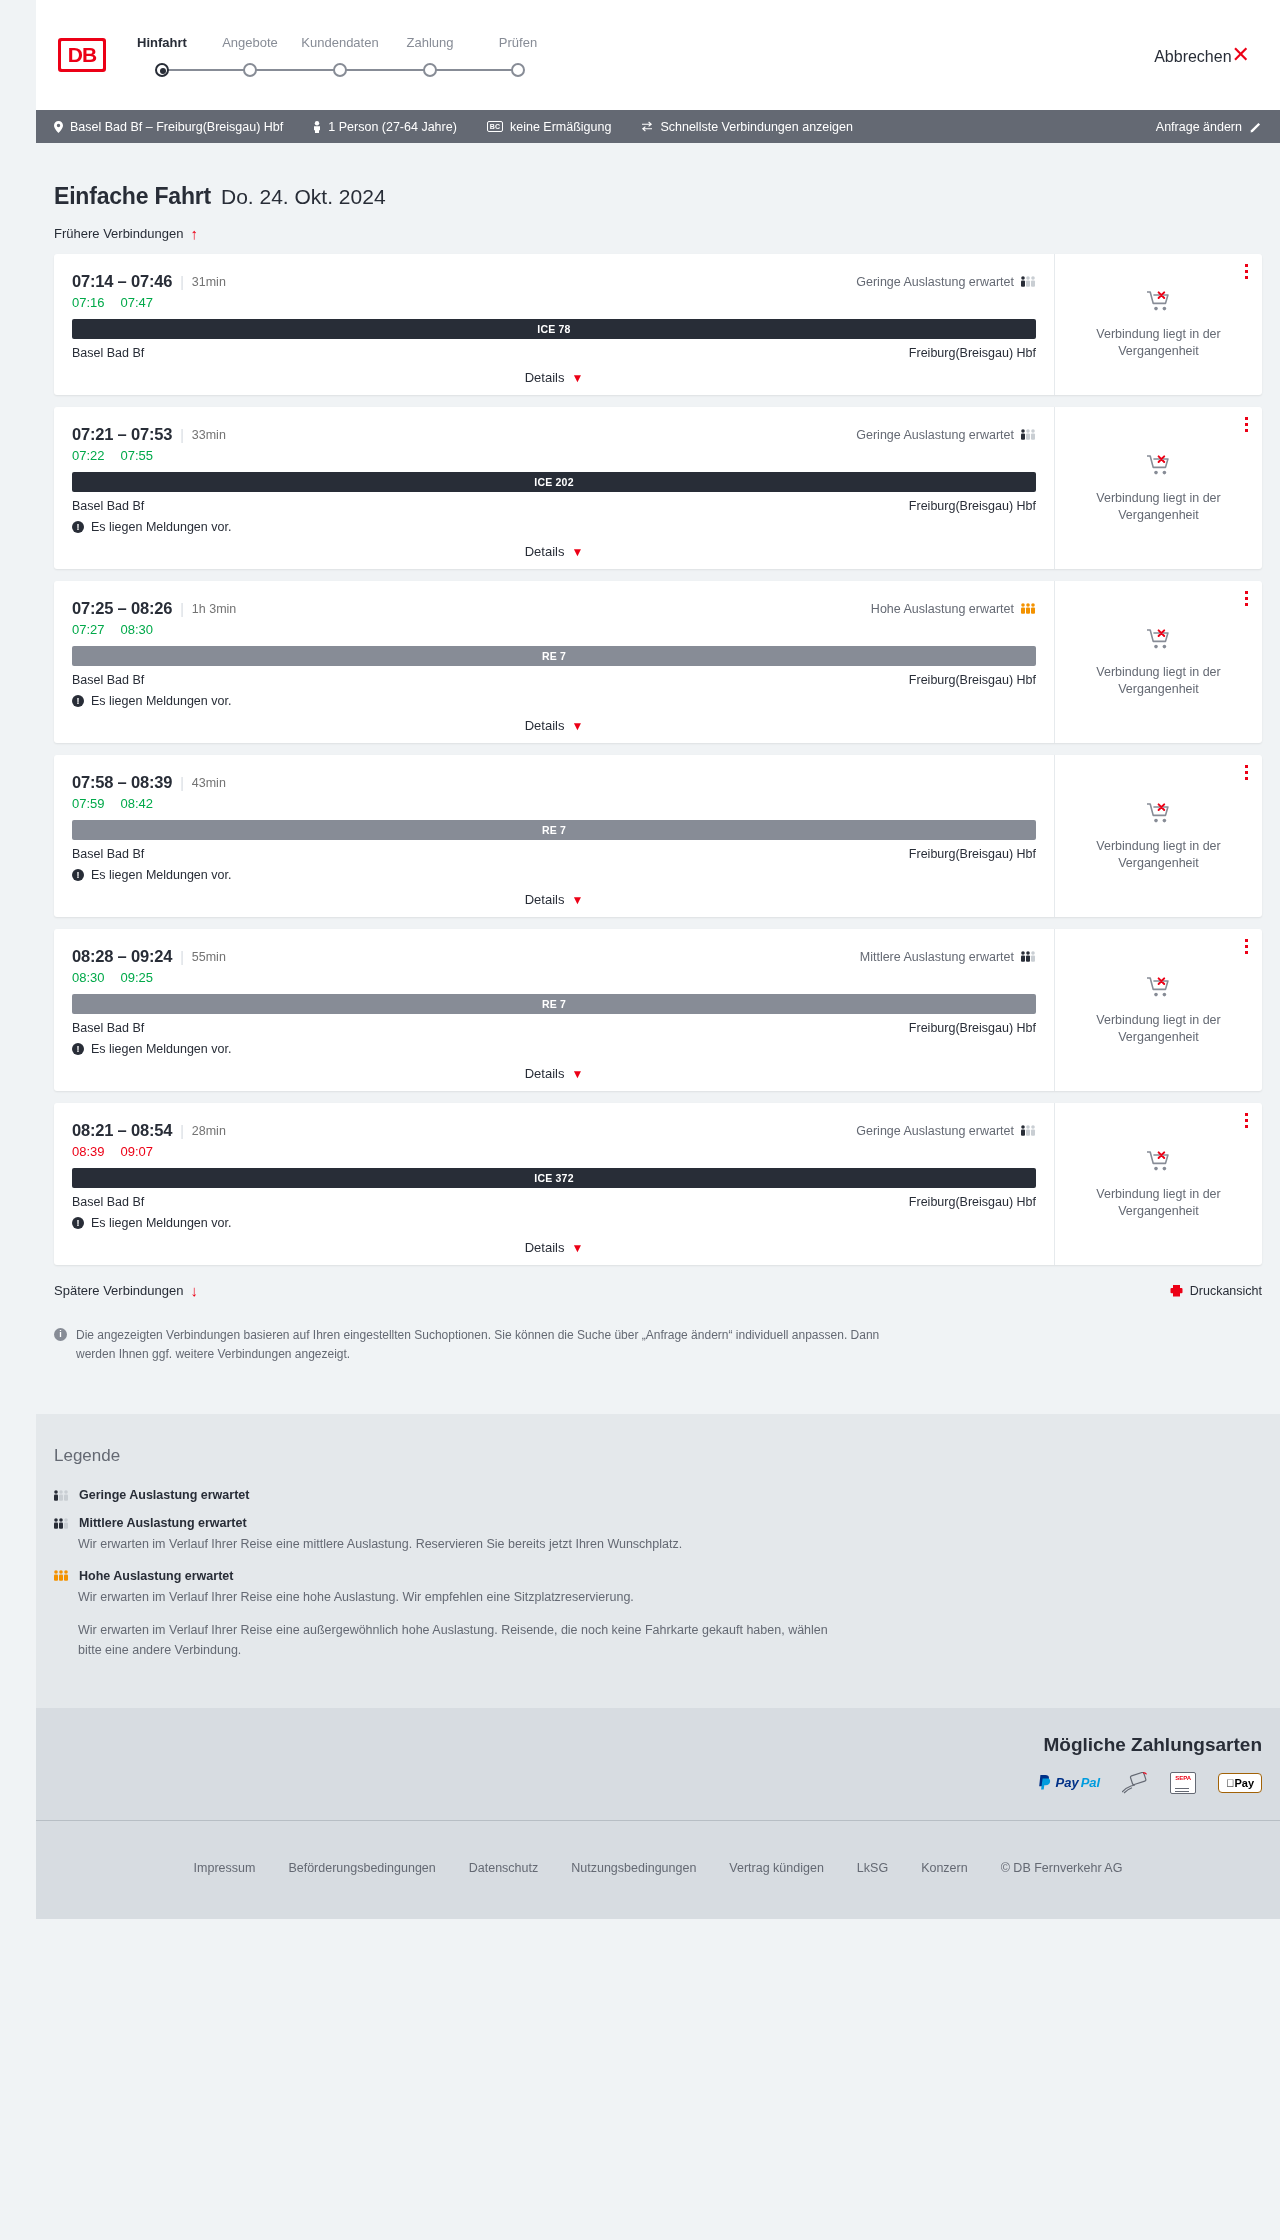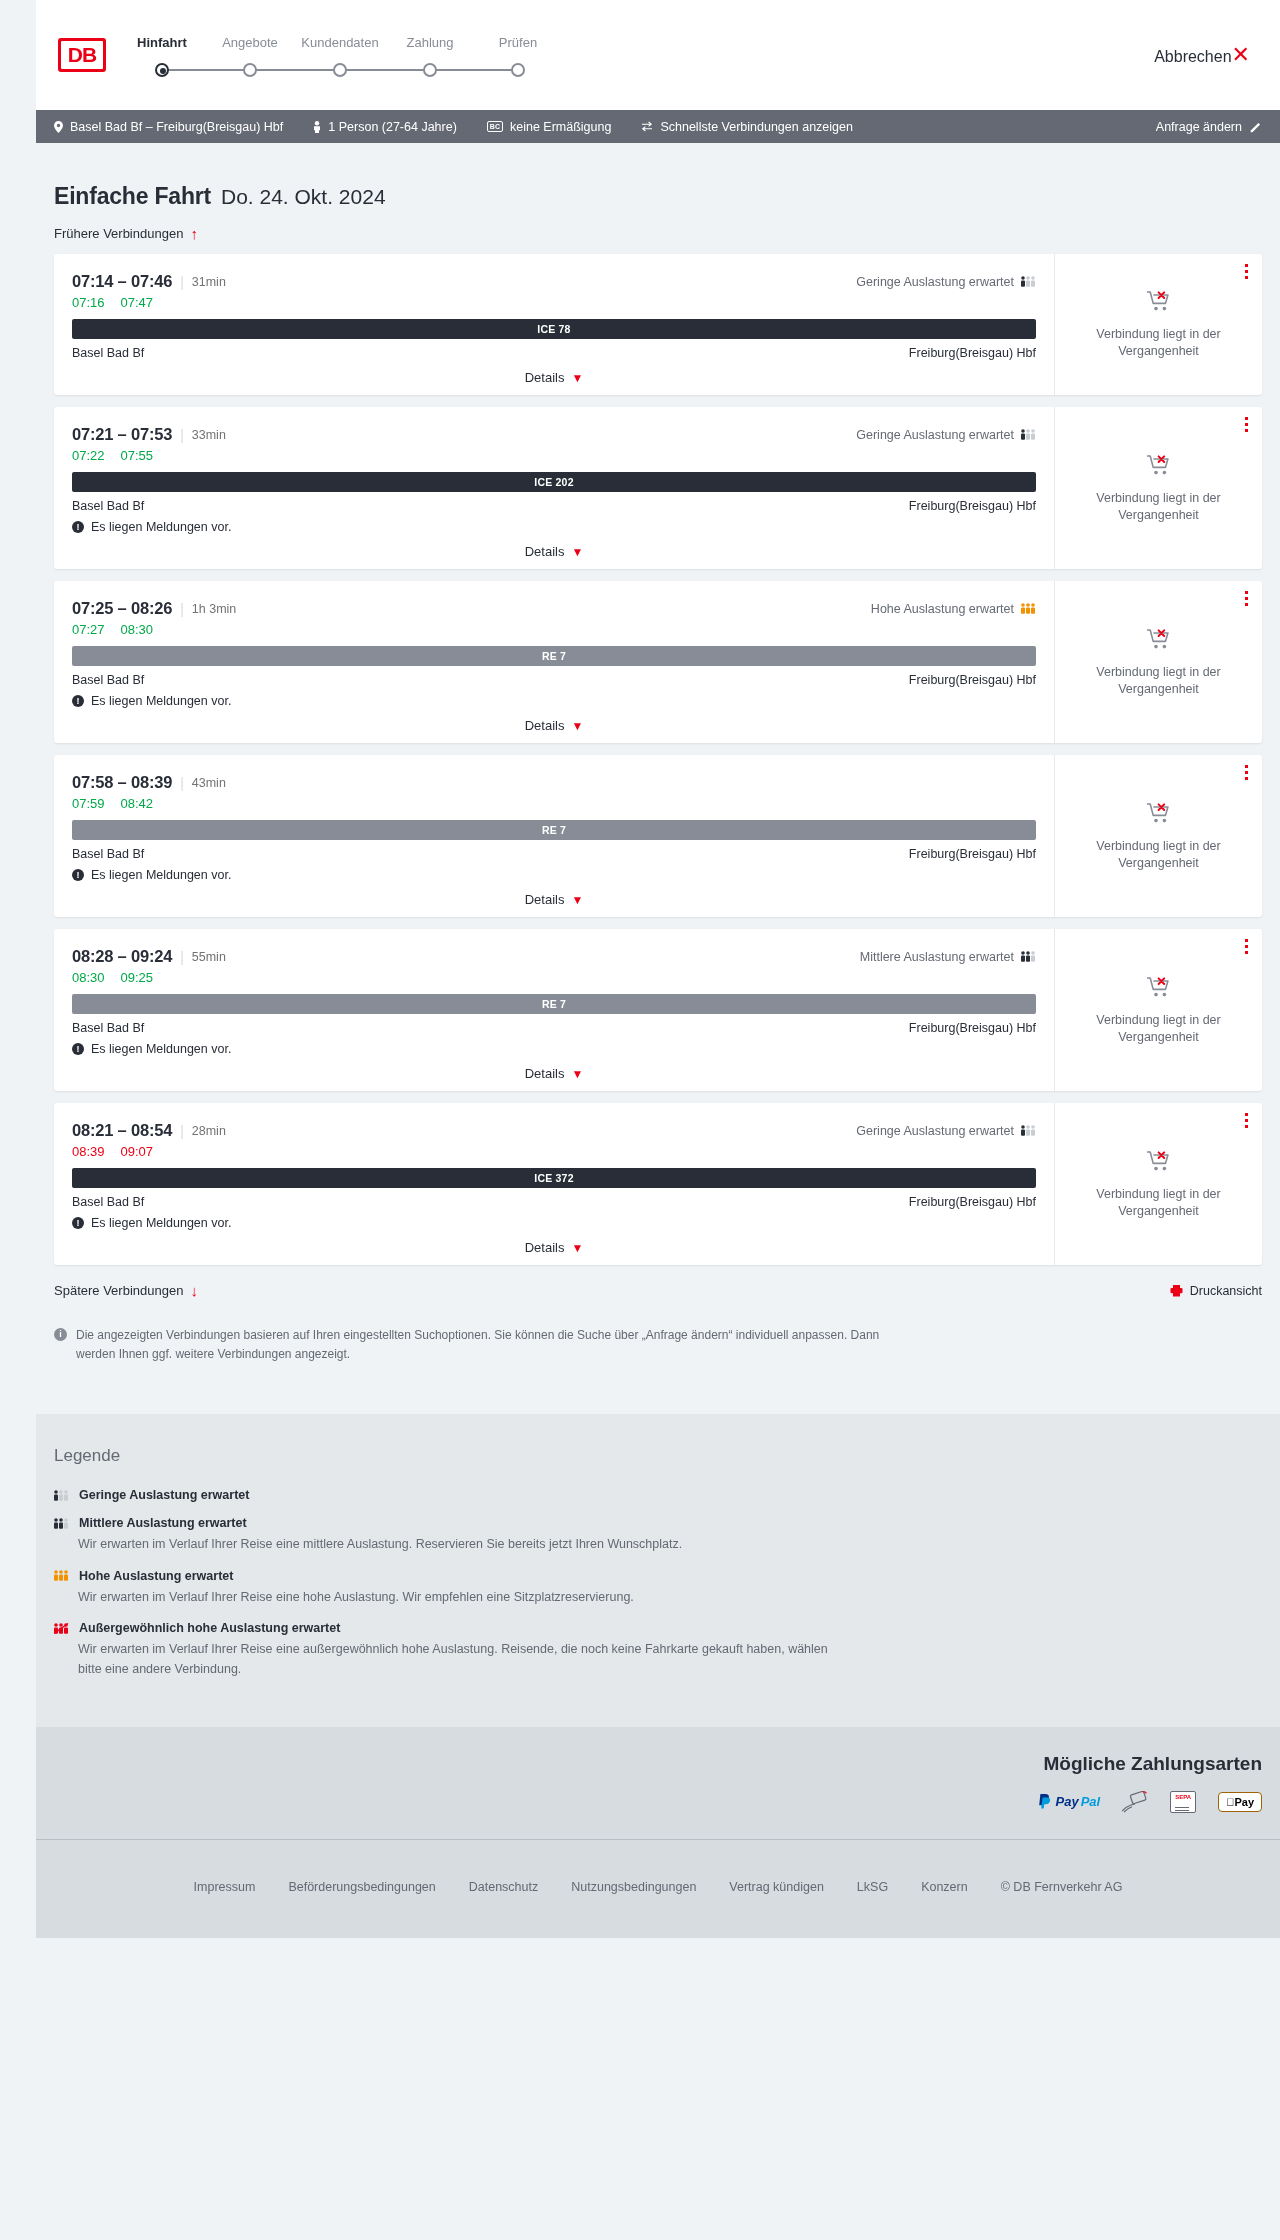--- a/index.html
+++ b/index.html
@@ -867,34 +867,20 @@
                 <rect x="5" y="4.4" width="4" height="6.4" rx="1" fill="#f39200"></rect>
                 <circle cx="12" cy="2" r="1.8" fill="#f39200"></circle>
                 <rect x="10" y="4.4" width="4" height="6.4" rx="1" fill="#f39200"></rect>
               </svg>
             </span>
             <span>Hohe Auslastung erwartet</span>
           </div>
           <div class="legend-desc">Wir erwarten im Verlauf Ihrer Reise eine hohe Auslastung. Wir empfehlen eine Sitzplatzreservierung.</div>
         </div>
         <div class="legend-item">
-          <div class="legend-head">
-            <span class="ico">
-              <svg width="15" height="11" viewBox="0 0 15 11">
-                <circle cx="2" cy="2" r="1.8" fill="#ec0016"></circle>
-                <rect x="0" y="4.4" width="4" height="6.4" rx="1" fill="#ec0016"></rect>
-                <circle cx="7" cy="2" r="1.8" fill="#ec0016"></circle>
-                <rect x="5" y="4.4" width="4" height="6.4" rx="1" fill="#ec0016"></rect>
-                <circle cx="12" cy="2" r="1.8" fill="#ec0016"></circle>
-                <rect x="10" y="4.4" width="4" height="6.4" rx="1" fill="#ec0016"></rect>
-                <path d="M0 10.5L14 0.5" stroke="#ec0016" stroke-width="1.4"></path>
-              </svg>
-            </span>
-            <span>Außergewöhnlich hohe Auslastung erwartet</span>
-          </div>
           <div class="legend-desc">Wir erwarten im Verlauf Ihrer Reise eine außergewöhnlich hohe Auslastung. Reisende, die noch keine Fahrkarte gekauft haben, wählen bitte eine andere Verbindung.</div>
         </div>
       </div>
   </div>
 
   <div class="pay-sec">
     <div class="pay-title">Mögliche Zahlungsarten</div>
     <div class="pay-icons">
       <span class="paypal">
         <svg width="13" height="15" viewBox="0 0 13 15" style="margin-right:3px">

